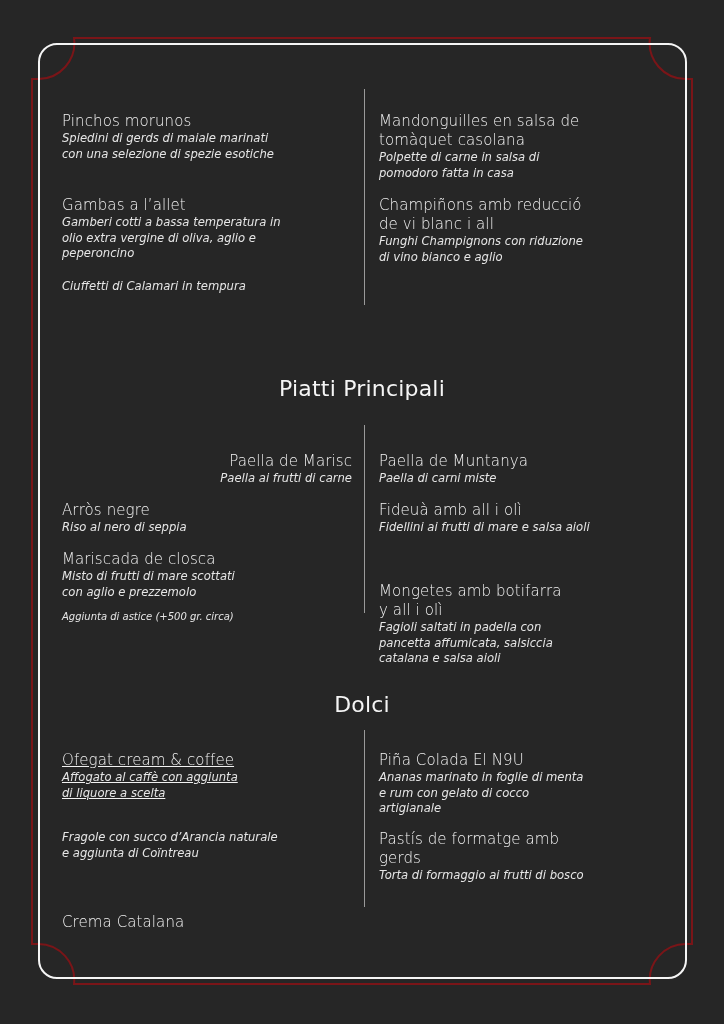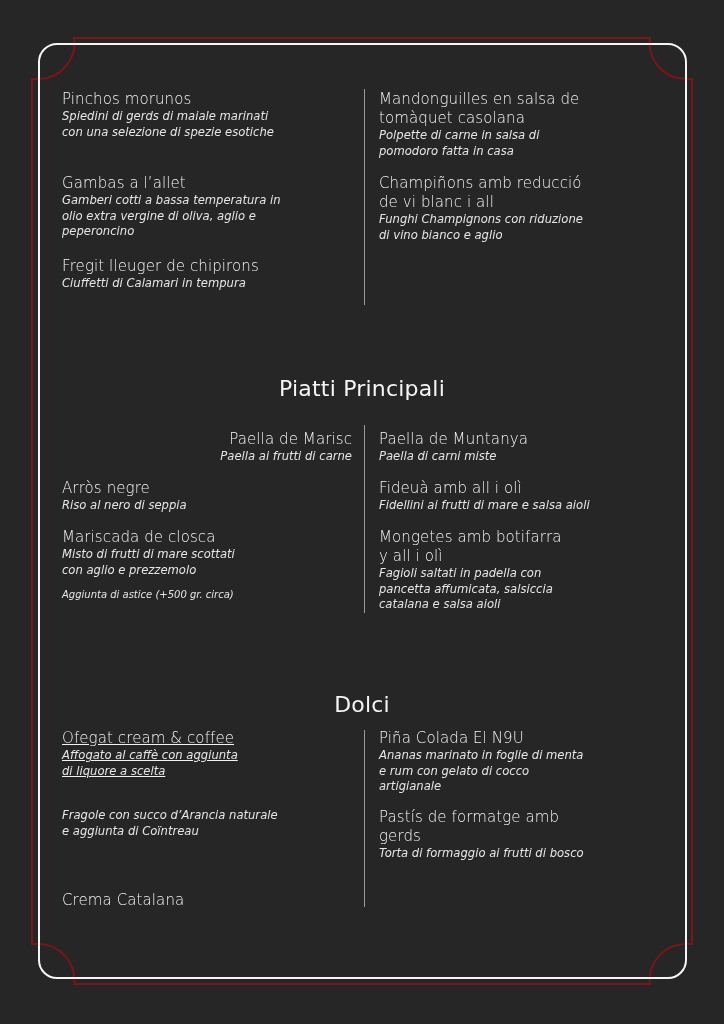--- a/index.html
+++ b/index.html
@@ -5,21 +5,21 @@
     html, body { margin: 0; padding: 0; }
     body {
       width: 724px; height: 1024px;
       background: #262626;
       position: relative;
       overflow: hidden;
       font-family: "DejaVu Sans", sans-serif;
       color: #f2f2f2;
     }
     .frame-svg { position: absolute; left: 0; top: 0; width: 724px; height: 1024px; pointer-events: none; }
-    .item { position: absolute; width: 290px; }
+    .item { position: absolute; width: 290px; margin-top: 22px; }
     .item .name {
       font-size: 15px; line-height: 19px; color: #f2f2f2;
       letter-spacing: 0.1px; white-space: pre-line;
       font-weight: 300;
     }
     .item .desc {
       font-size: 11.6px; line-height: 15.5px; color: #e6e6e6;
       font-style: italic; white-space: pre-line;
     }
     .item .extra {
@@ -51,21 +51,20 @@
   <div class="desc">Spiedini di gerds di maiale marinati
 con una selezione di spezie esotiche</div>
 </div>
 <div class="item col-l" style="top:174px;">
   <div class="name">Gambas a l’allet</div>
   <div class="desc">Gamberi cotti a bassa temperatura in
 olio extra vergine di oliva, aglio e
 peperoncino</div>
 </div>
 <div class="item col-l" style="top:257px;">
-  <div class="name">Fregit lleuger de chipirons</div>
   <div class="desc">Ciuffetti di Calamari in tempura</div>
 </div>
 
 <div class="item col-r" style="top:90px;">
   <div class="name">Mandonguilles en salsa de
 tomàquet casolana</div>
   <div class="desc">Polpette di carne in salsa di
 pomodoro fatta in casa</div>
 </div>
 <div class="item col-r" style="top:174px;">
@@ -94,21 +93,21 @@
 </div>
 
 <div class="item col-r" style="top:430px;">
   <div class="name">Paella de Muntanya</div>
   <div class="desc">Paella di carni miste</div>
 </div>
 <div class="item col-r" style="top:479px;">
   <div class="name">Fideuà amb all i olì</div>
   <div class="desc">Fidellini ai frutti di mare e salsa aioli</div>
 </div>
-<div class="item col-r" style="top:528px;">
+<div class="item col-r" style="top:560px;">
   <div class="name">Mongetes amb botifarra
 y all i olì</div>
   <div class="desc">Fagioli saltati in padella con
 pancetta affumicata, salsiccia
 catalana e salsa aioli</div>
 </div>
 
 <div class="section-title" style="top:692px;">Dolci</div>
 <div class="divider" style="top:730px;height:177px;"></div>
 

